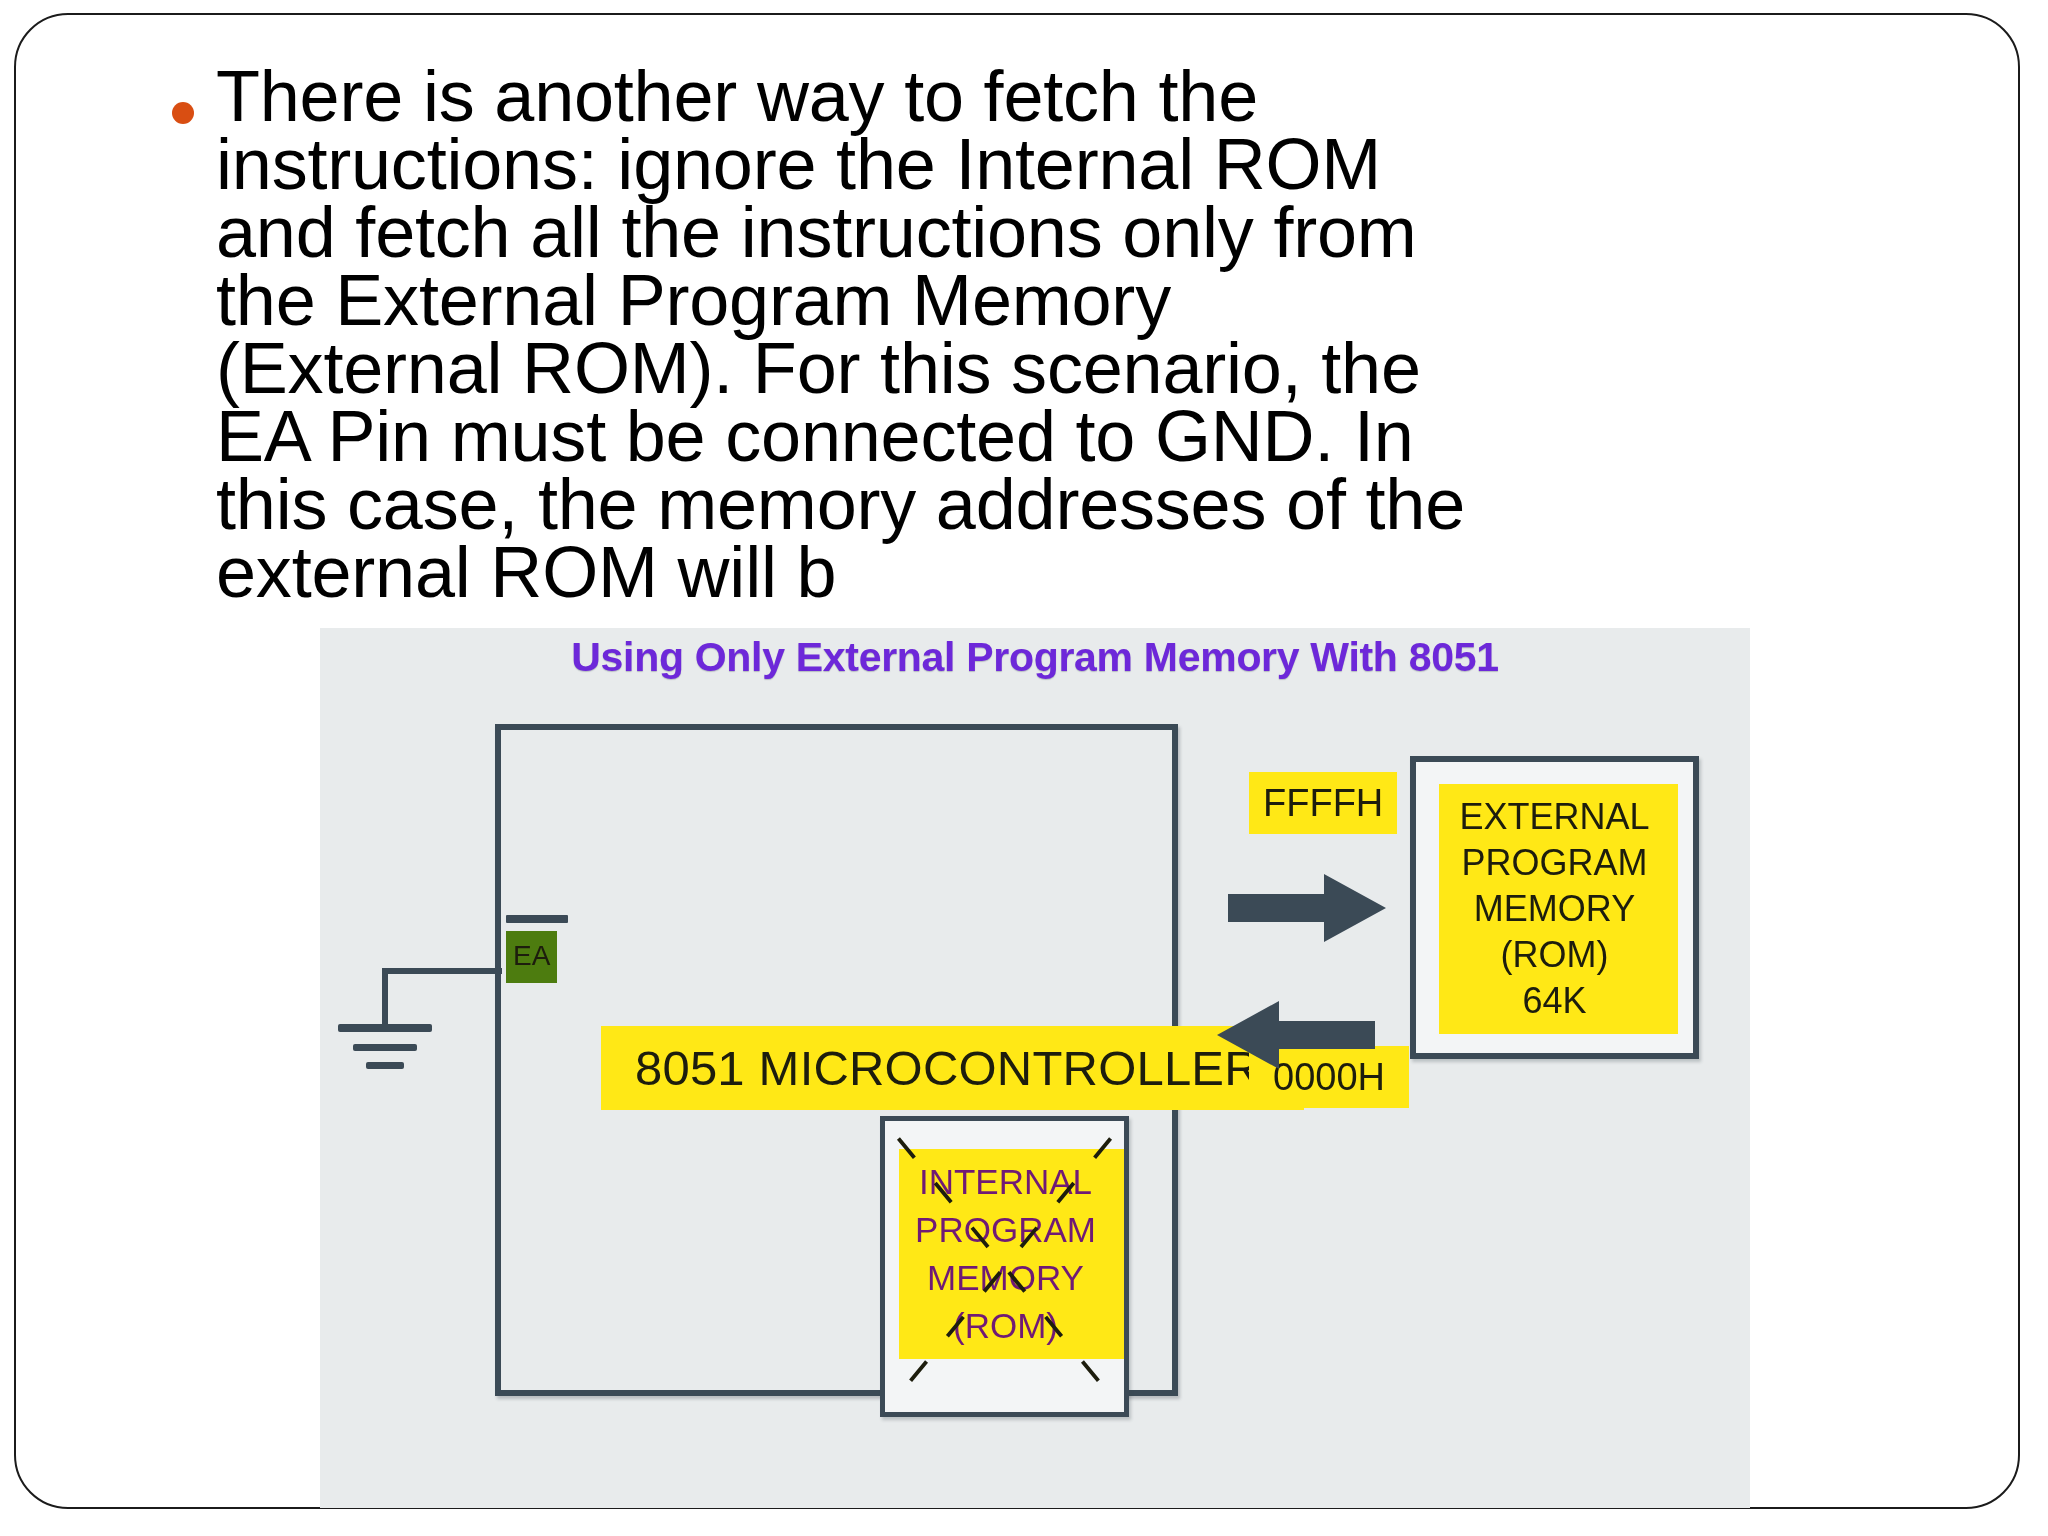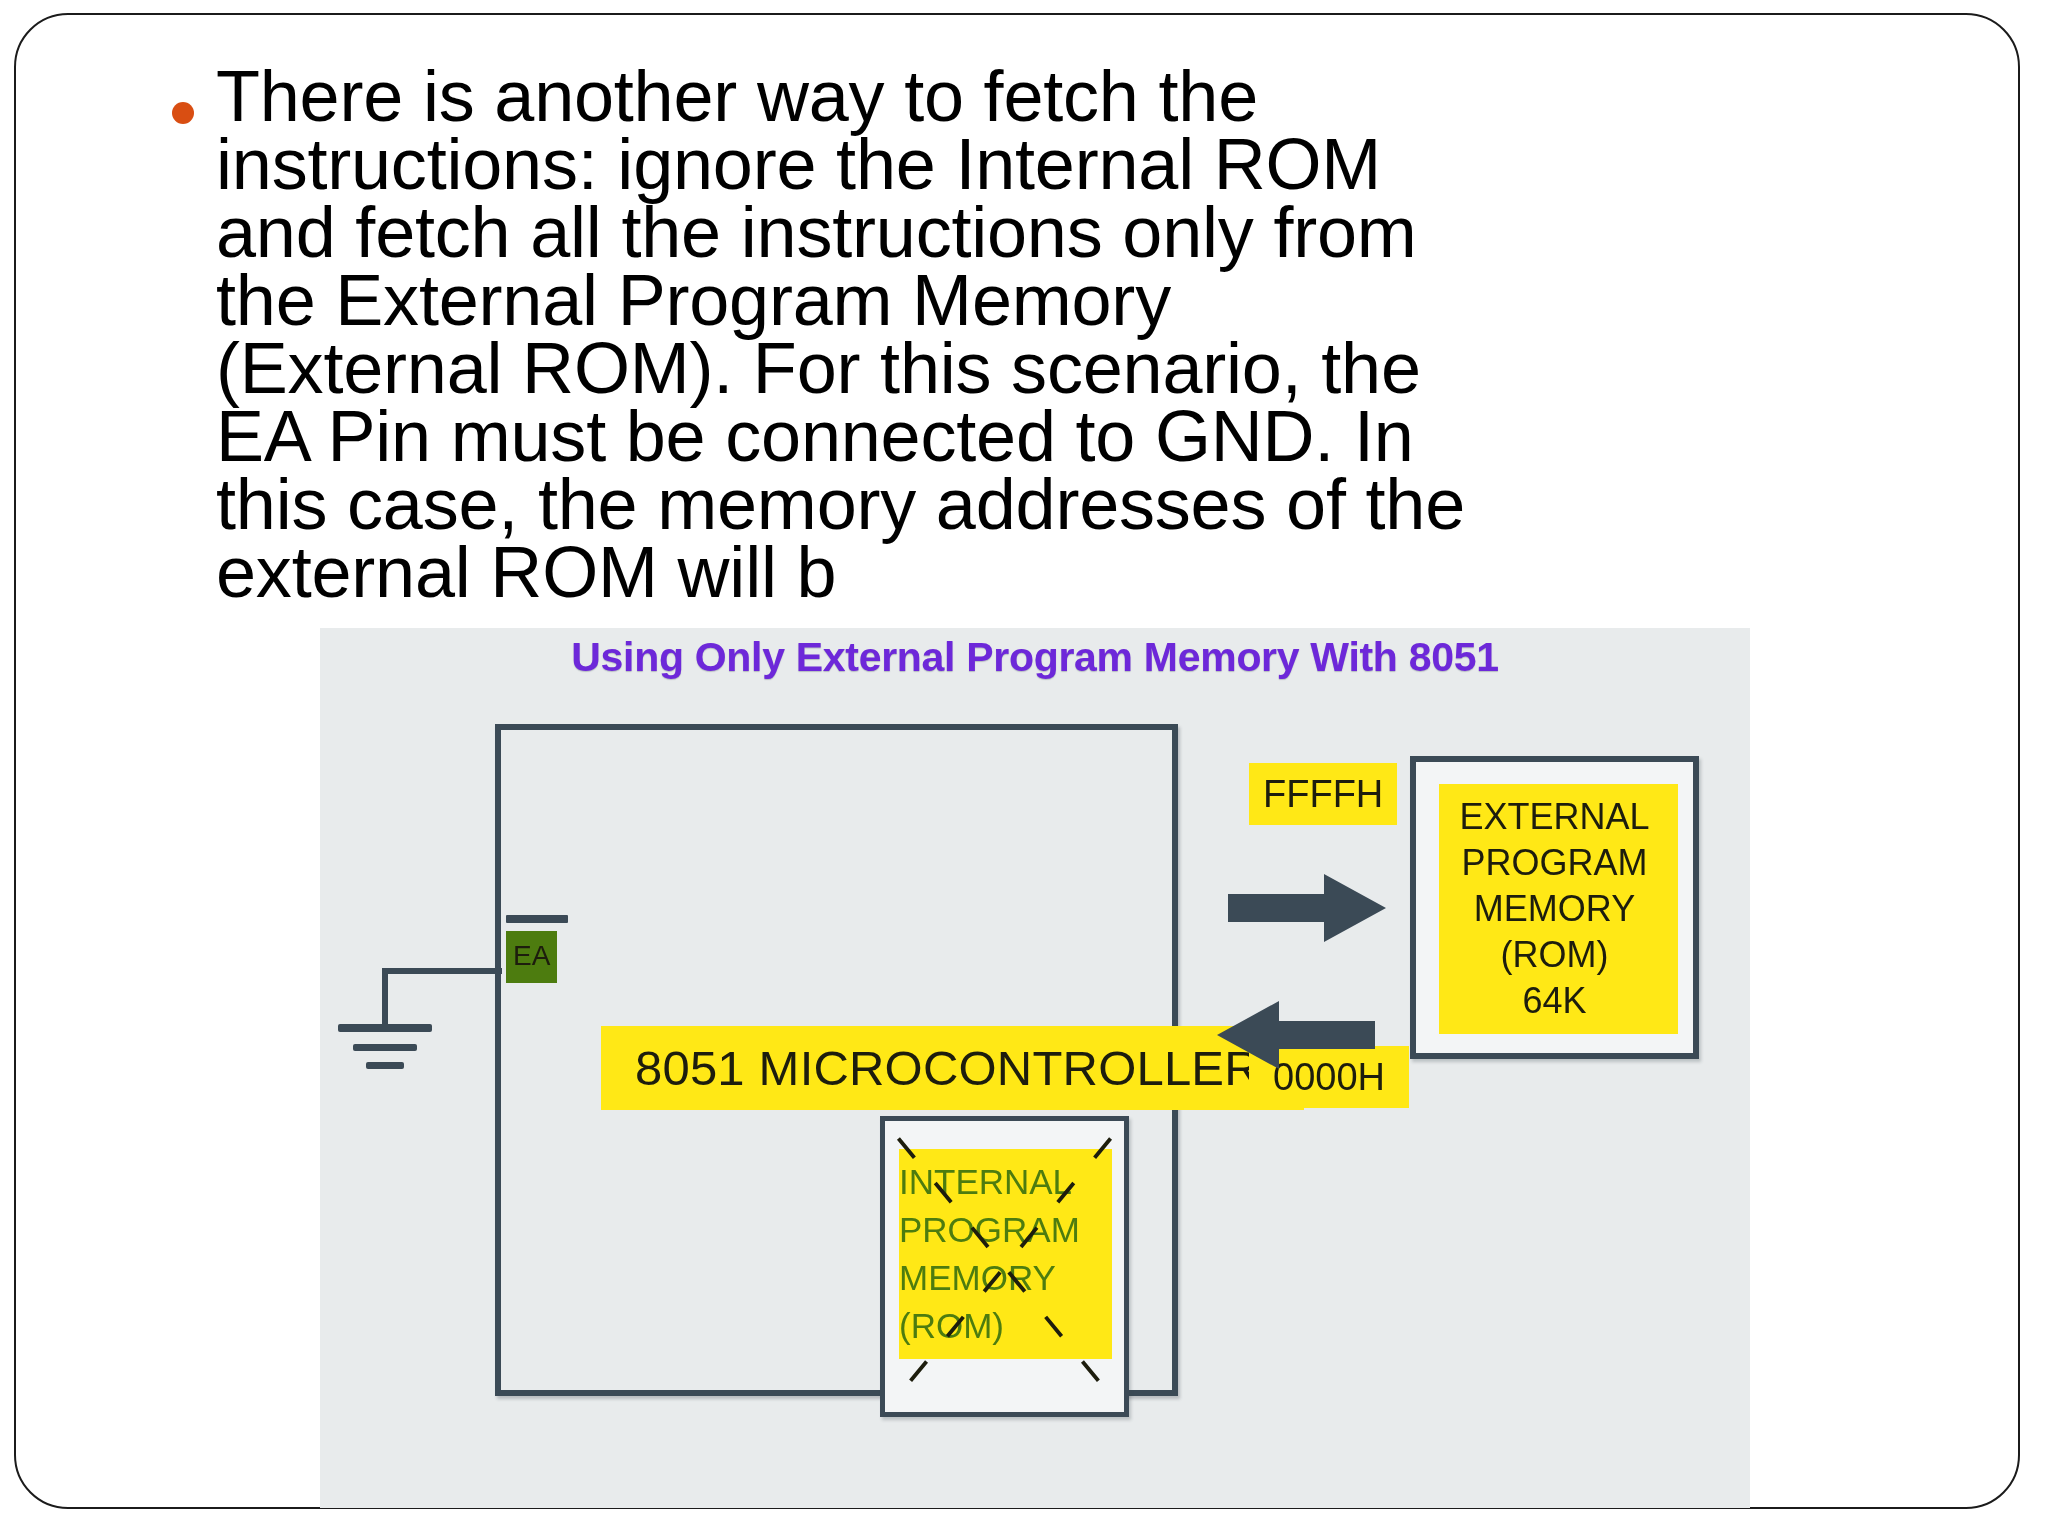--- a/index.html
+++ b/index.html
@@ -201,39 +201,39 @@
     box-sizing: border-box;
     background: #f3f5f6;
     box-shadow: 2px 3px 3px rgba(60,70,80,0.25);
   }
   #internal-rom-label {
     position: absolute;
     left: 14px;
     top: 28px;
     width: 213px;
     background: #ffe816;
-    color: #4d7c0f;
+    color: #701a75;
     font-size: 35px;
     line-height: 48px;
-    text-align: left;
-    padding: 9px 0 9px 0;
+    text-align: center;
+    padding: 9px 12px 9px 0;
     font-family: "Liberation Sans", sans-serif;
   }
   #internal-rom-cross {
     position: absolute;
     left: 0; top: 0;
     width: 100%;
     height: 100%;
   }
 
   
   #addr-high {
     position: absolute;
     left: 929px;
-    top: 135px;
+    top: 144px;
     background: #ffe816;
     color: #1d1d0d;
     font-size: 38px;
     line-height: 46px;
     padding: 8px 14px;
     font-family: "Liberation Sans", sans-serif;
   }
   #addr-low {
     position: absolute;
     left: 929px;

